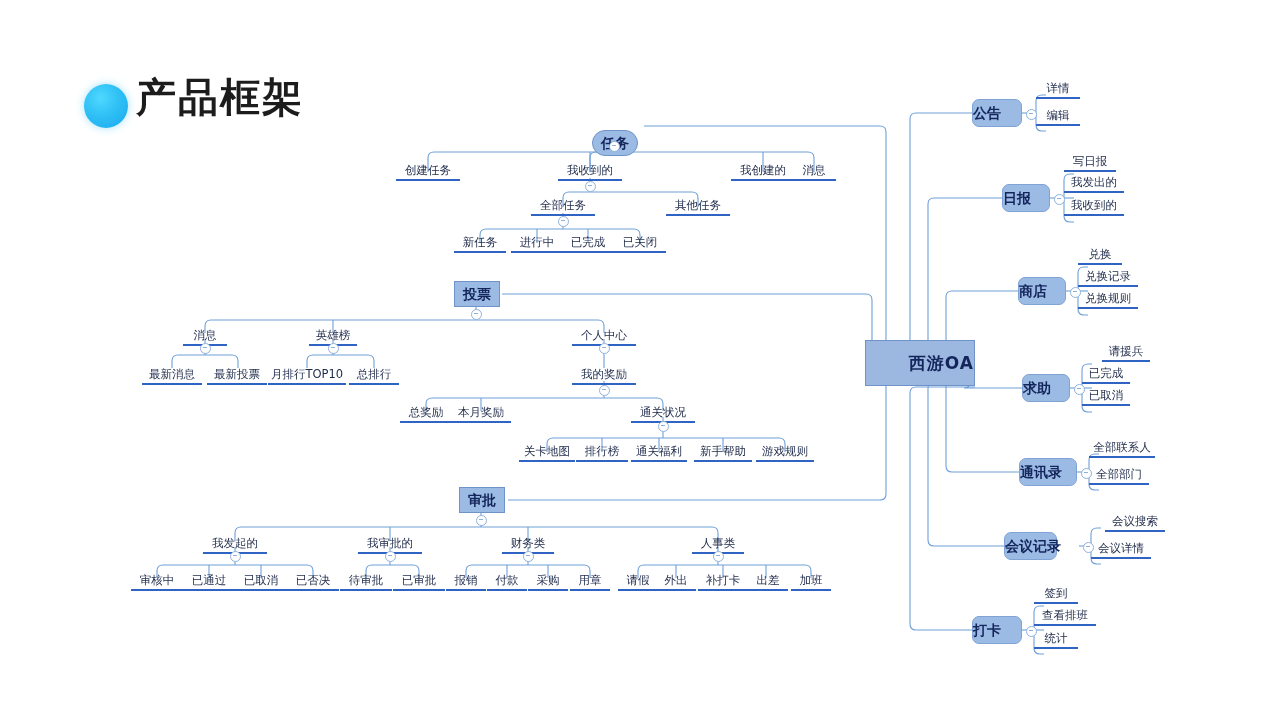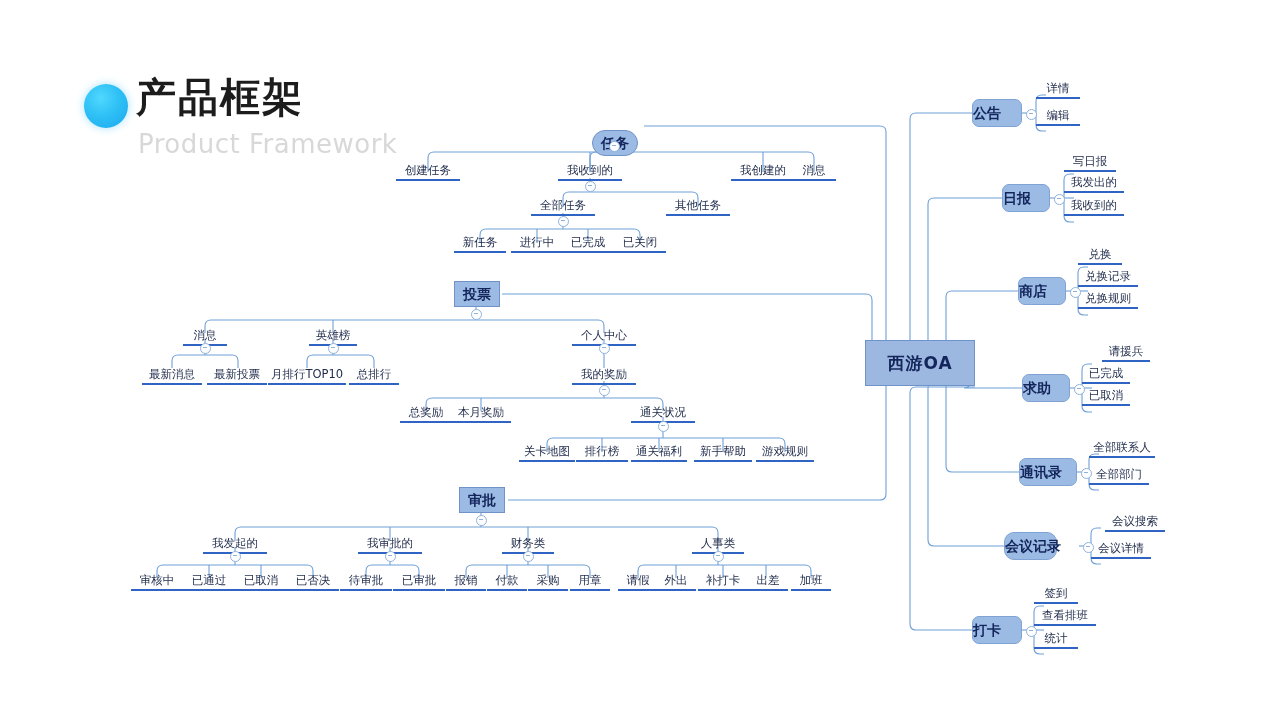--- a/index.html
+++ b/index.html
@@ -82,21 +82,21 @@
   }
 
   
   .root-node {
     background: #9cb8e0;
     border: 1px solid #6f93c8;
     color: #13255b;
     font-size: 17px;
     font-weight: bold;
     letter-spacing: 1px;
-    text-align: center;
+    text-align: right;
     line-height: 44px;
     height: 46px;
   }
 
   
   .branch-node {
     background: #9cbbe4;
     border: 1px solid #6f93c8;
     color: #13255b;
     font-size: 14px;
@@ -150,21 +150,20 @@
   }
 </style>
 </head>
 <body>
 
 <div id="stage">
 
   <div id="title-block">
     <div id="title-dot"></div>
     <div id="title-cn">产品框架</div>
-    <div id="title-en">Product Framework</div>
   </div>
 
   <svg id="wires" viewBox="0 0 1280 721">
 
     <path d="M865,352 H880 Q886,352 886,346 V132 Q886,126 880,126 H644"></path>
 
     <path d="M865,363 H866 Q872,363 872,357 V300 Q872,294 866,294 H502"></path>
 
     <path d="M865,374 H880 Q886,374 886,380 V494 Q886,500 880,500 H508"></path>
 
@@ -371,21 +370,21 @@
   <div class="toggle" style="left:1074px; top:384px;"></div>
   <div class="node leaf" style="left:1082px; top:344px; width:48px;margin-left:20px;">请援兵</div>
   <div class="node leaf" style="left:1082px; top:366px; width:48px;">已完成</div>
   <div class="node leaf" style="left:1082px; top:388px; width:48px;">已取消</div>
 
   <div class="node rbranch-node" style="left:1019px; top:458px; width:58px;">通讯录</div>
   <div class="toggle" style="left:1081px; top:468px;"></div>
   <div class="node leaf" style="left:1089px; top:440px; width:66px;">全部联系人</div>
   <div class="node leaf" style="left:1089px; top:467px; width:60px;">全部部门</div>
 
-  <div class="node rbranch-node" style="left:1004px; top:532px; width:53px;border-radius:10px;">会议记录</div>
+  <div class="node rbranch-node" style="left:1004px; top:532px; width:53px;">会议记录</div>
   <div class="toggle" style="left:1083px; top:542px;"></div>
   <div class="node leaf" style="left:1091px; top:514px; width:60px;margin-left:14px;">会议搜索</div>
   <div class="node leaf" style="left:1091px; top:541px; width:60px;">会议详情</div>
 
   <div class="node rbranch-node" style="left:972px; top:616px; width:50px;">打卡</div>
   <div class="toggle" style="left:1026px; top:626px;"></div>
   <div class="node leaf" style="left:1034px; top:586px; width:44px;">签到</div>
   <div class="node leaf" style="left:1034px; top:608px; width:62px;">查看排班</div>
   <div class="node leaf" style="left:1034px; top:631px; width:44px;">统计</div>
 

